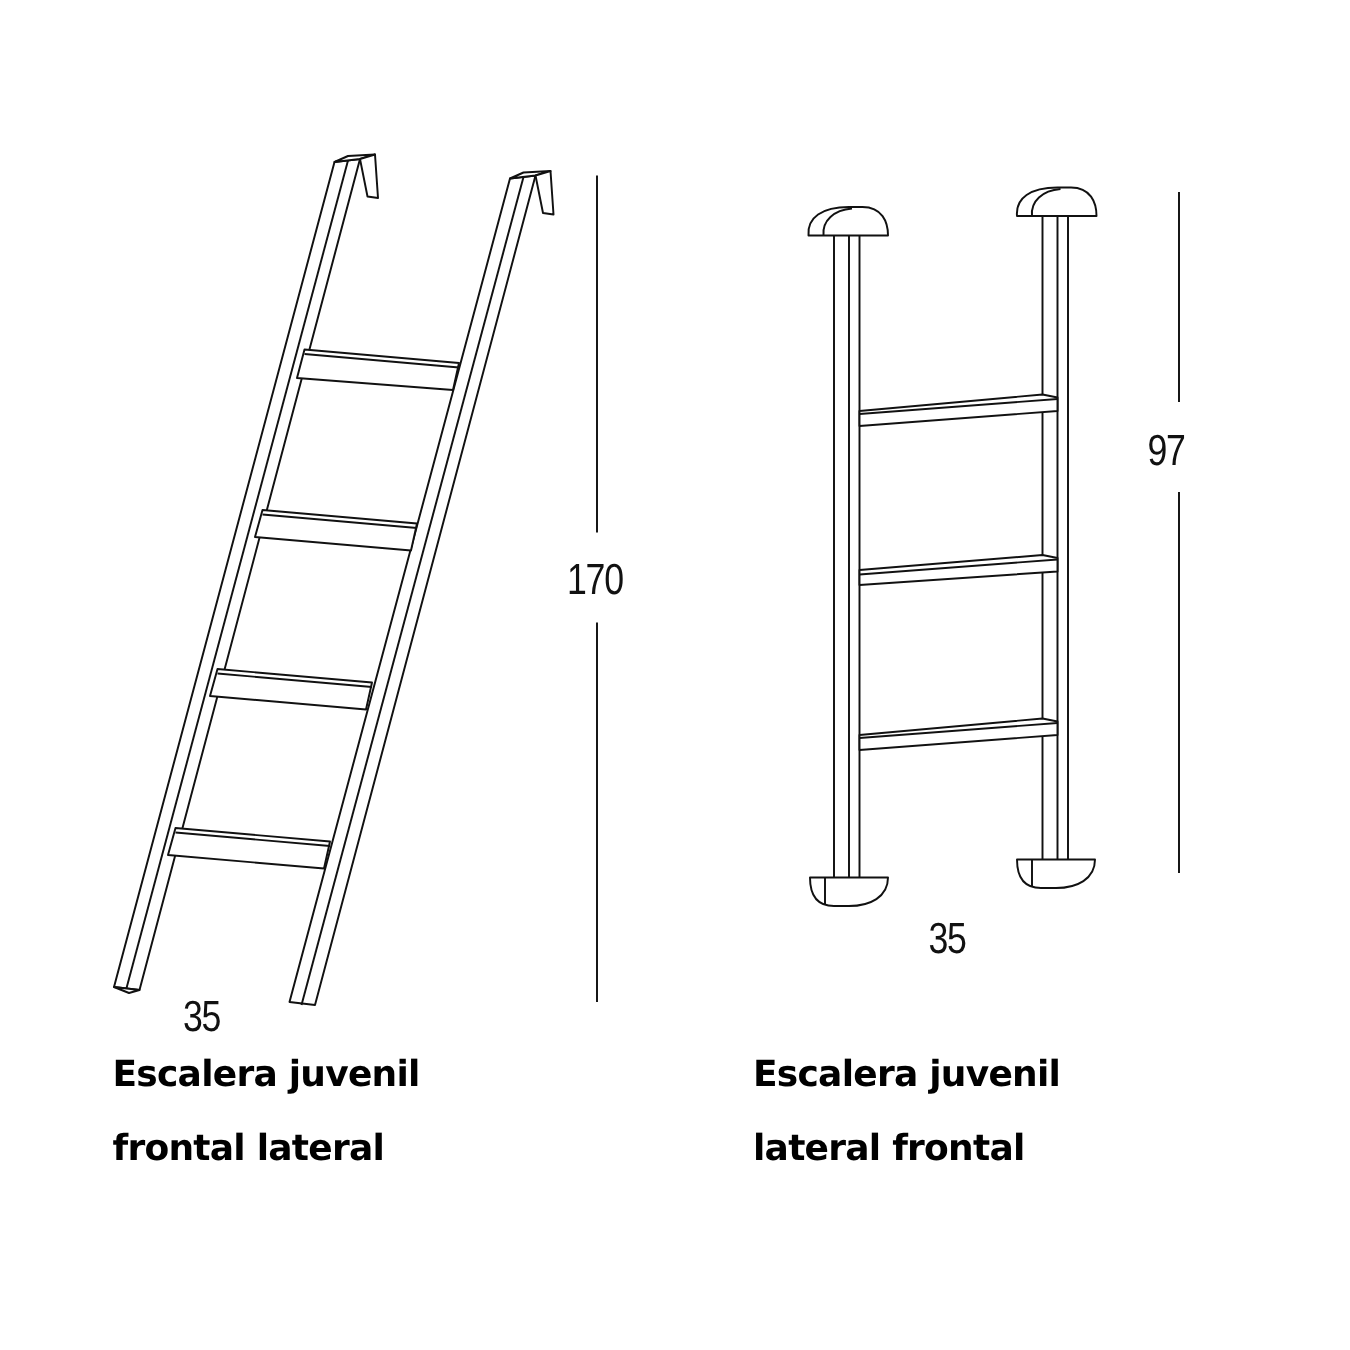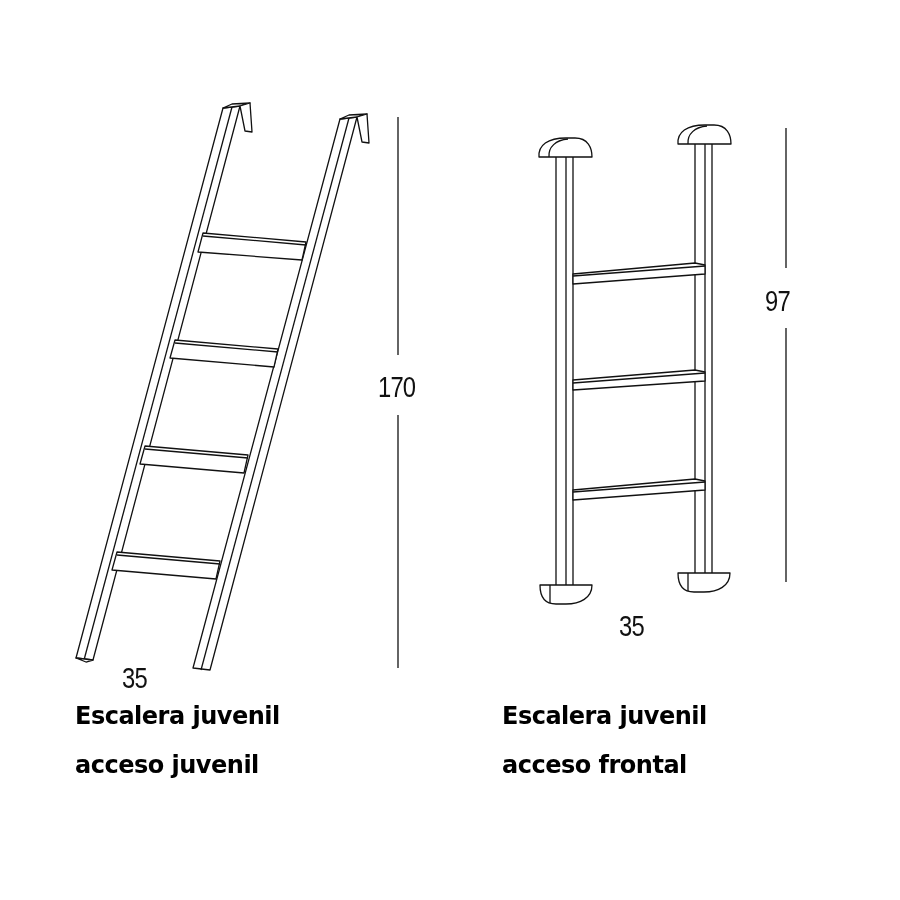--- a/index.html
+++ b/index.html
@@ -116,18 +116,18 @@
   </g>
 </svg>
 
 <div class="dim-label" style="left:378px; top:373px;">170</div>
 <div class="dim-label" style="left:122px; top:664px;">35</div>
 <div class="dim-label" style="left:765px; top:287px;">97</div>
 <div class="dim-label" style="left:619px; top:612px;">35</div>
 
 <div class="caption" style="left:75px; top:692px;">
   <span>Escalera juvenil</span>
-  <span>acceso juvenil</span>
+  <span>frontal lateral</span>
 </div>
 <div class="caption" style="left:502px; top:692px;">
   <span>Escalera juvenil</span>
-  <span>acceso frontal</span>
+  <span>lateral frontal</span>
 </div>
 
 </body></html>

